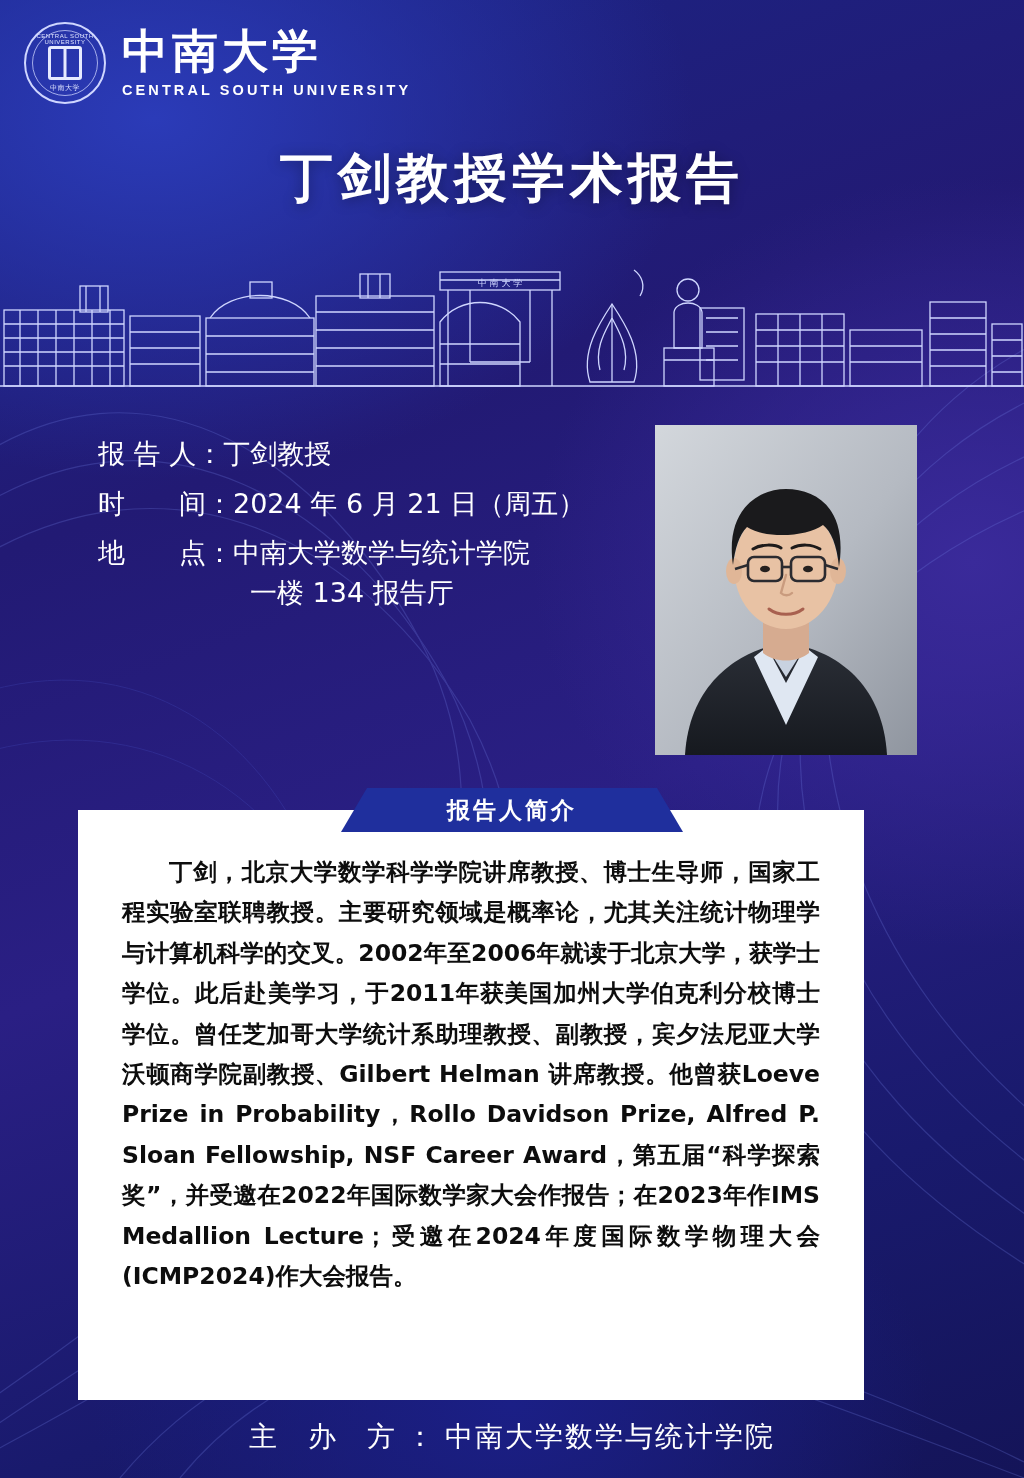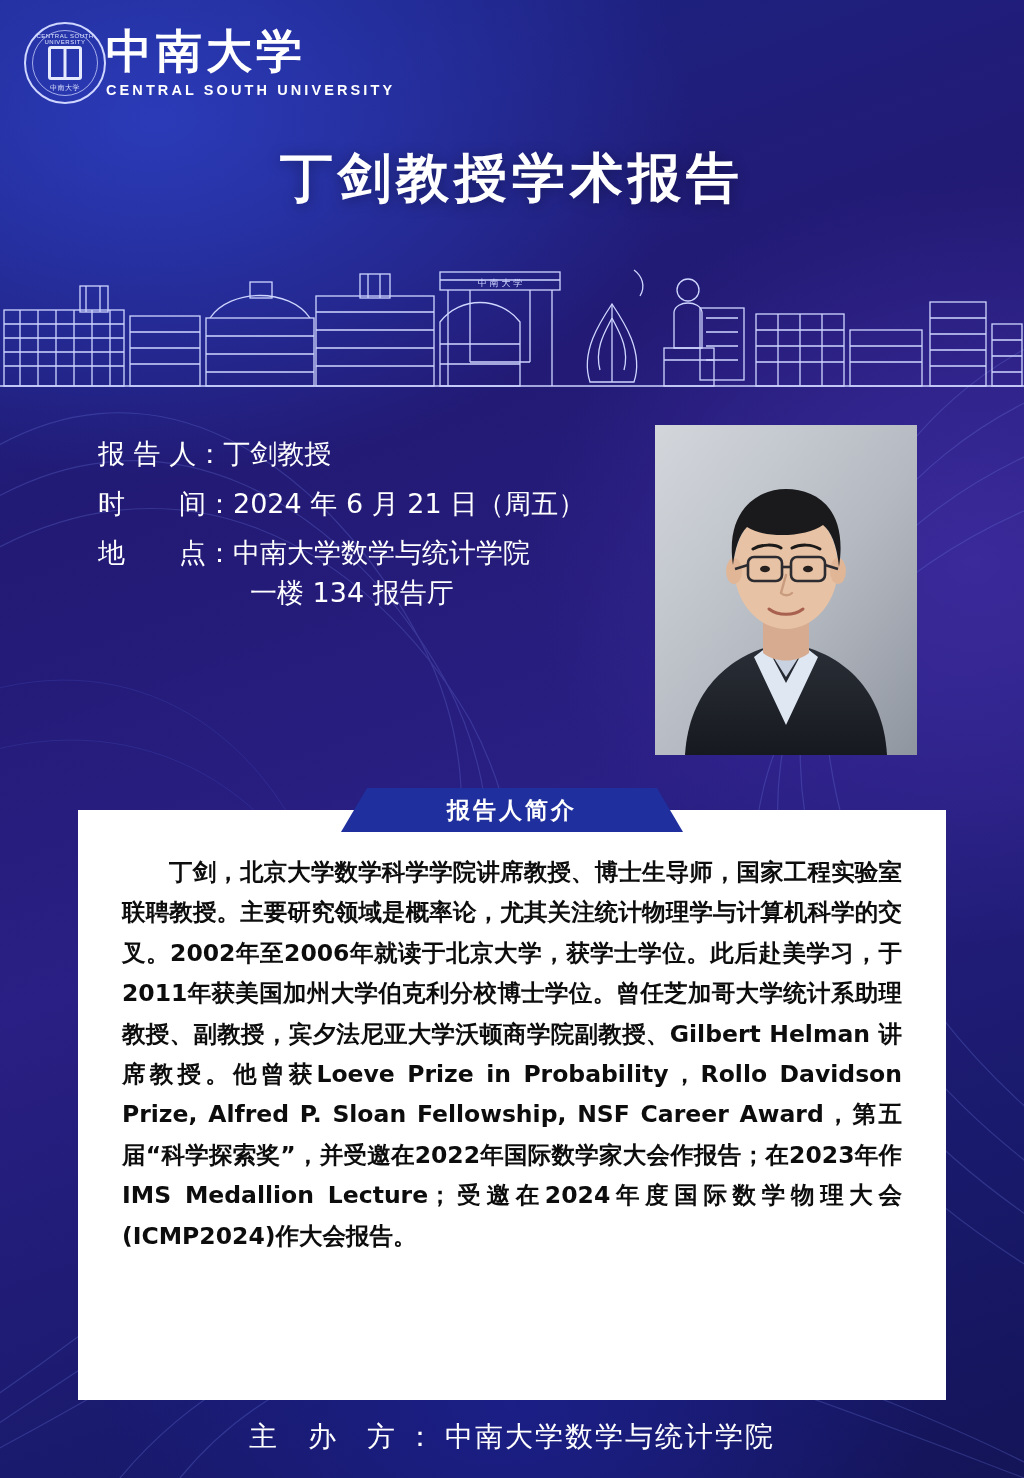--- a/index.html
+++ b/index.html
@@ -27,21 +27,21 @@
   
   .swirls { position: absolute; inset: 0; pointer-events: none; opacity: .55; }
   .swirls svg { display: block; width: 100%; height: 100%; }
 
   
   .header {
     position: absolute; top: 0; left: 0; right: 0; height: 400px;
   }
   .logo-row {
     position: absolute; top: 22px; left: 24px;
-    display: flex; align-items: center; 
+    display: flex; align-items: center; gap: 16px;
   }
   .logo-seal {
     width: 82px; height: 82px; border-radius: 50%;
     border: 2px solid #cfd6ff; position: relative;
     display: flex; align-items: center; justify-content: center;
   }
   .logo-seal::before {
     content: ""; position: absolute; inset: 6px; border-radius: 50%;
     border: 1px solid rgba(207,214,255,.75);
   }
@@ -115,21 +115,21 @@
     z-index: 3;
   }
   .bio-banner::before, .bio-banner::after {
     content: ""; position: absolute; top: 0; width: 26px; height: 44px;
     background: #1f2f9d;
   }
   .bio-banner::before { left: -26px; clip-path: polygon(100% 0, 100% 100%, 0 100%); }
   .bio-banner::after { right: -26px; clip-path: polygon(0 0, 100% 100%, 0 100%); }
 
   .bio-card {
-    position: absolute; left: 78px; top: 810px; width: 868px; height: 590px;
+    position: absolute; left: 78px; top: 810px; width: 786px; height: 590px;
     background: #ffffff;
     padding: 42px 44px 30px 44px;
     z-index: 2;
   }
   .bio-text {
     color: #0d0d0d;
     font-size: 23.5px;
     font-weight: 700;
     line-height: 1.72;
     text-indent: 2em;

